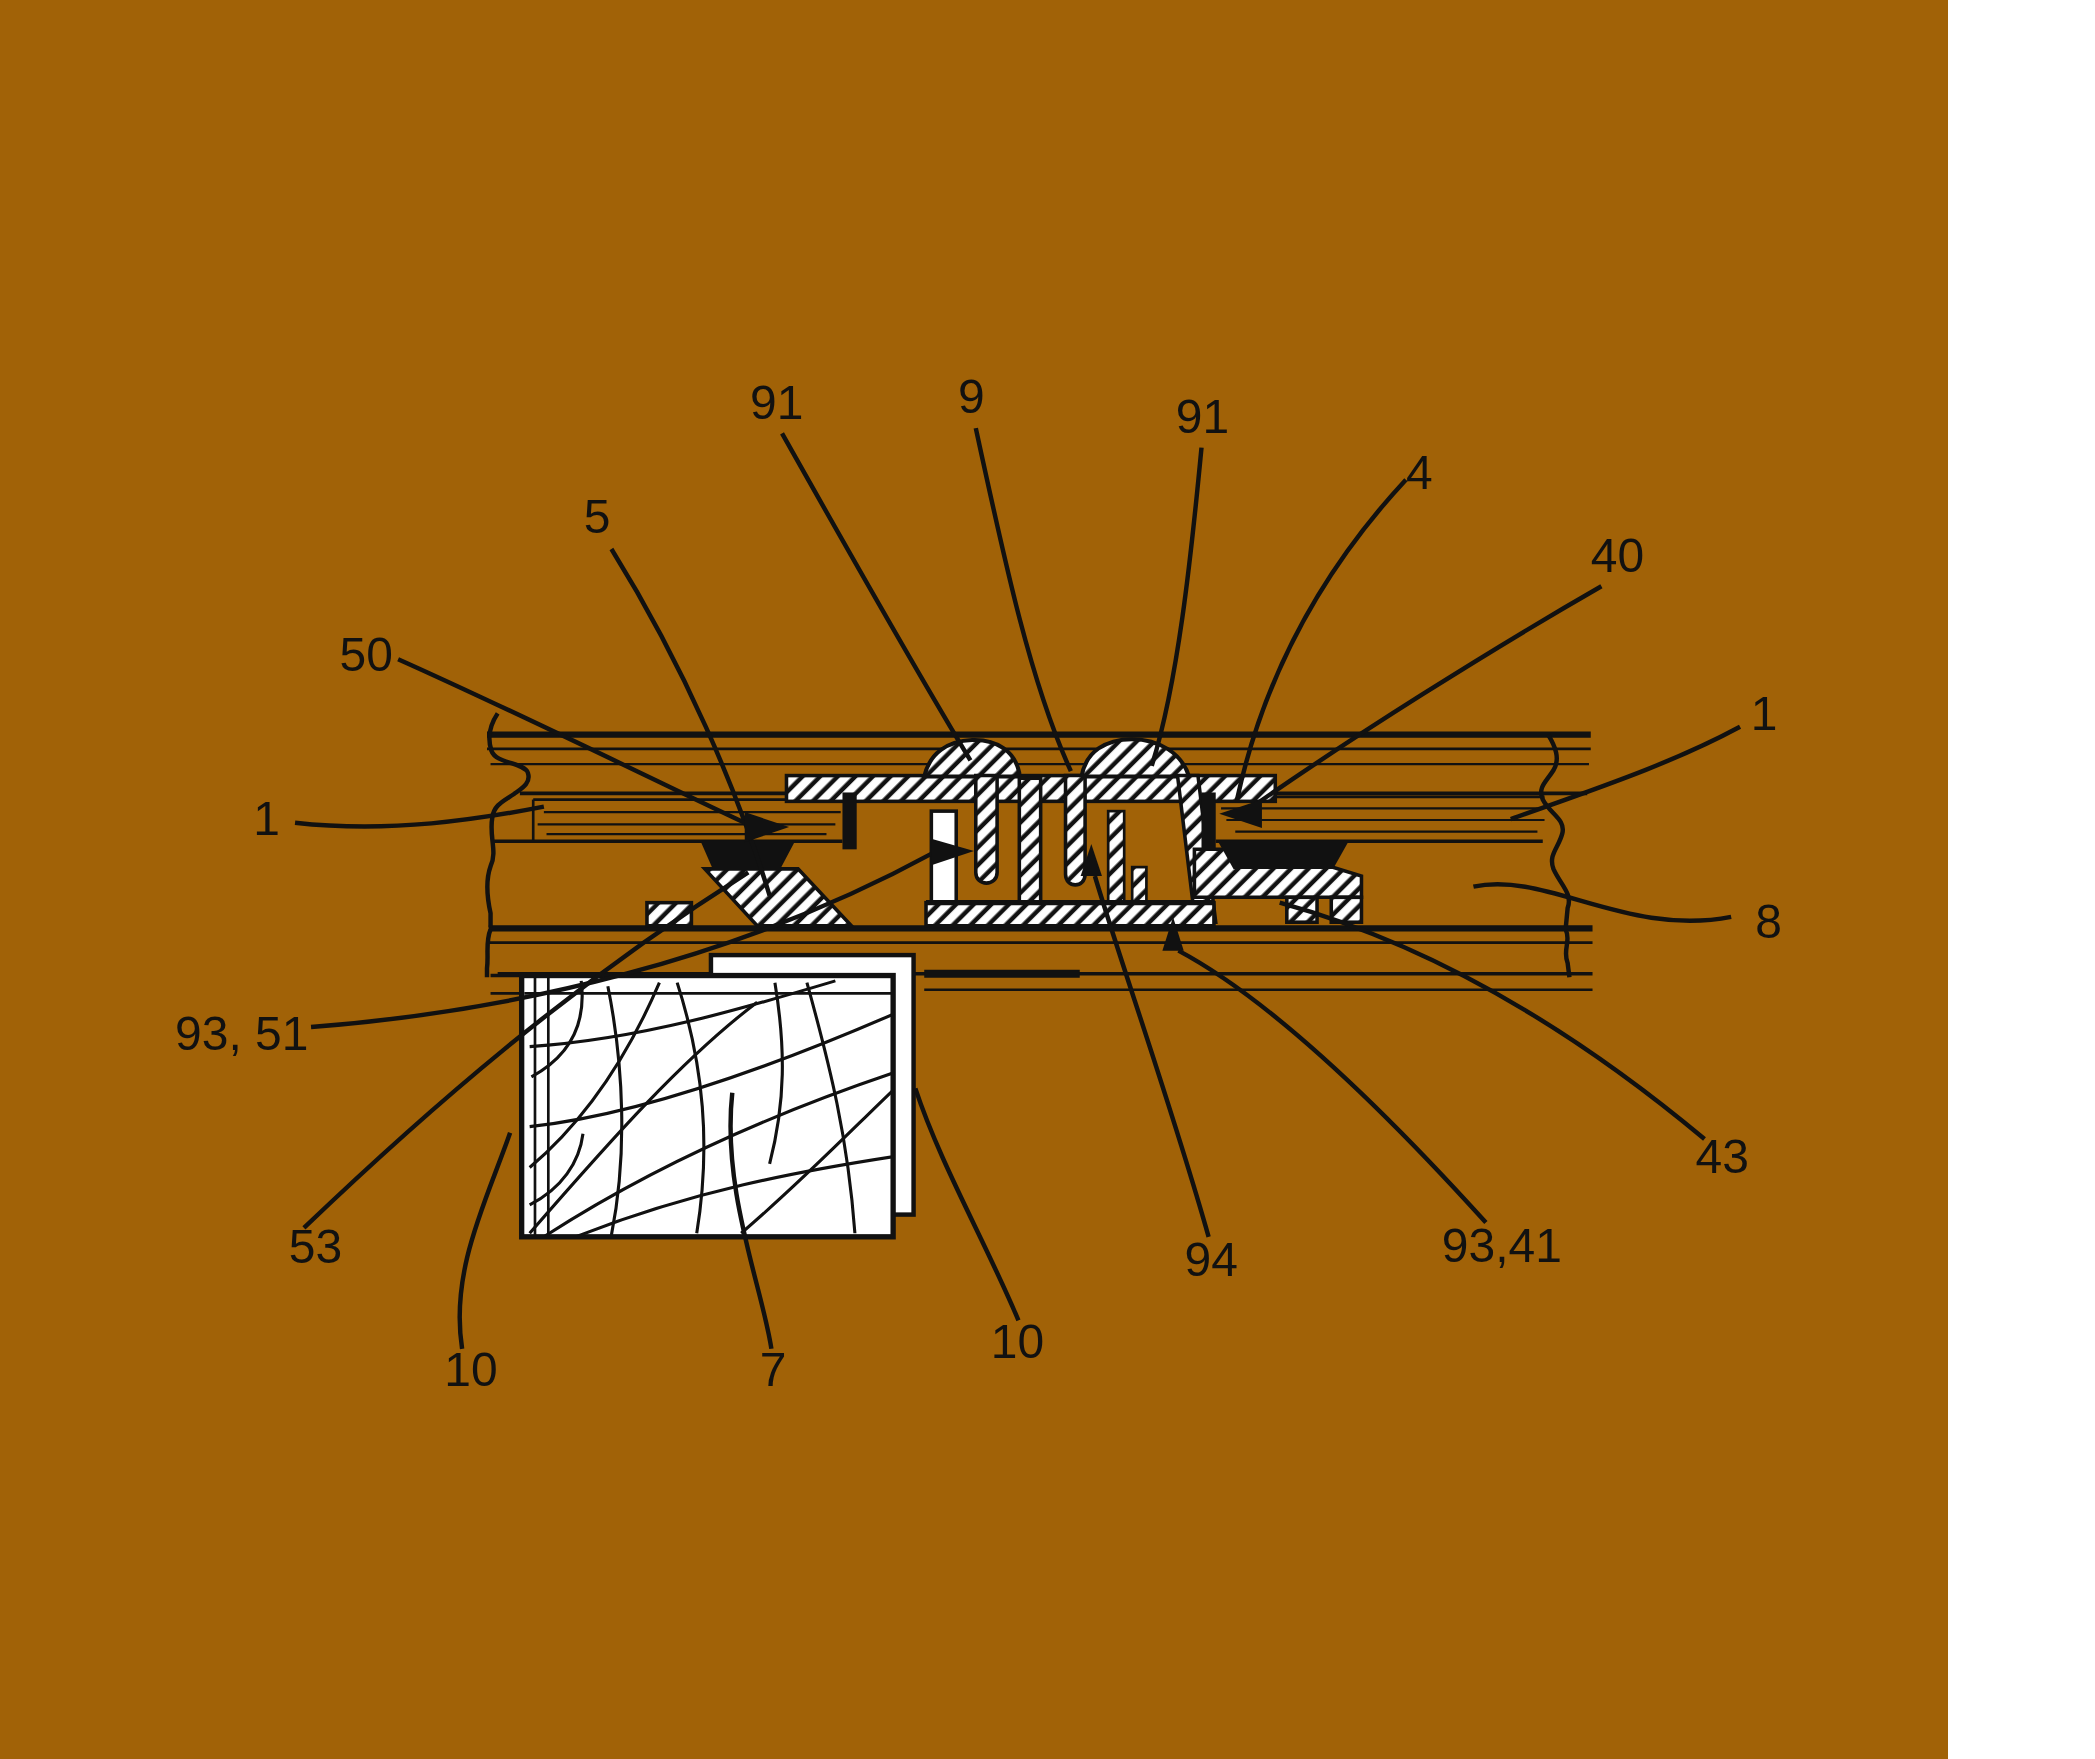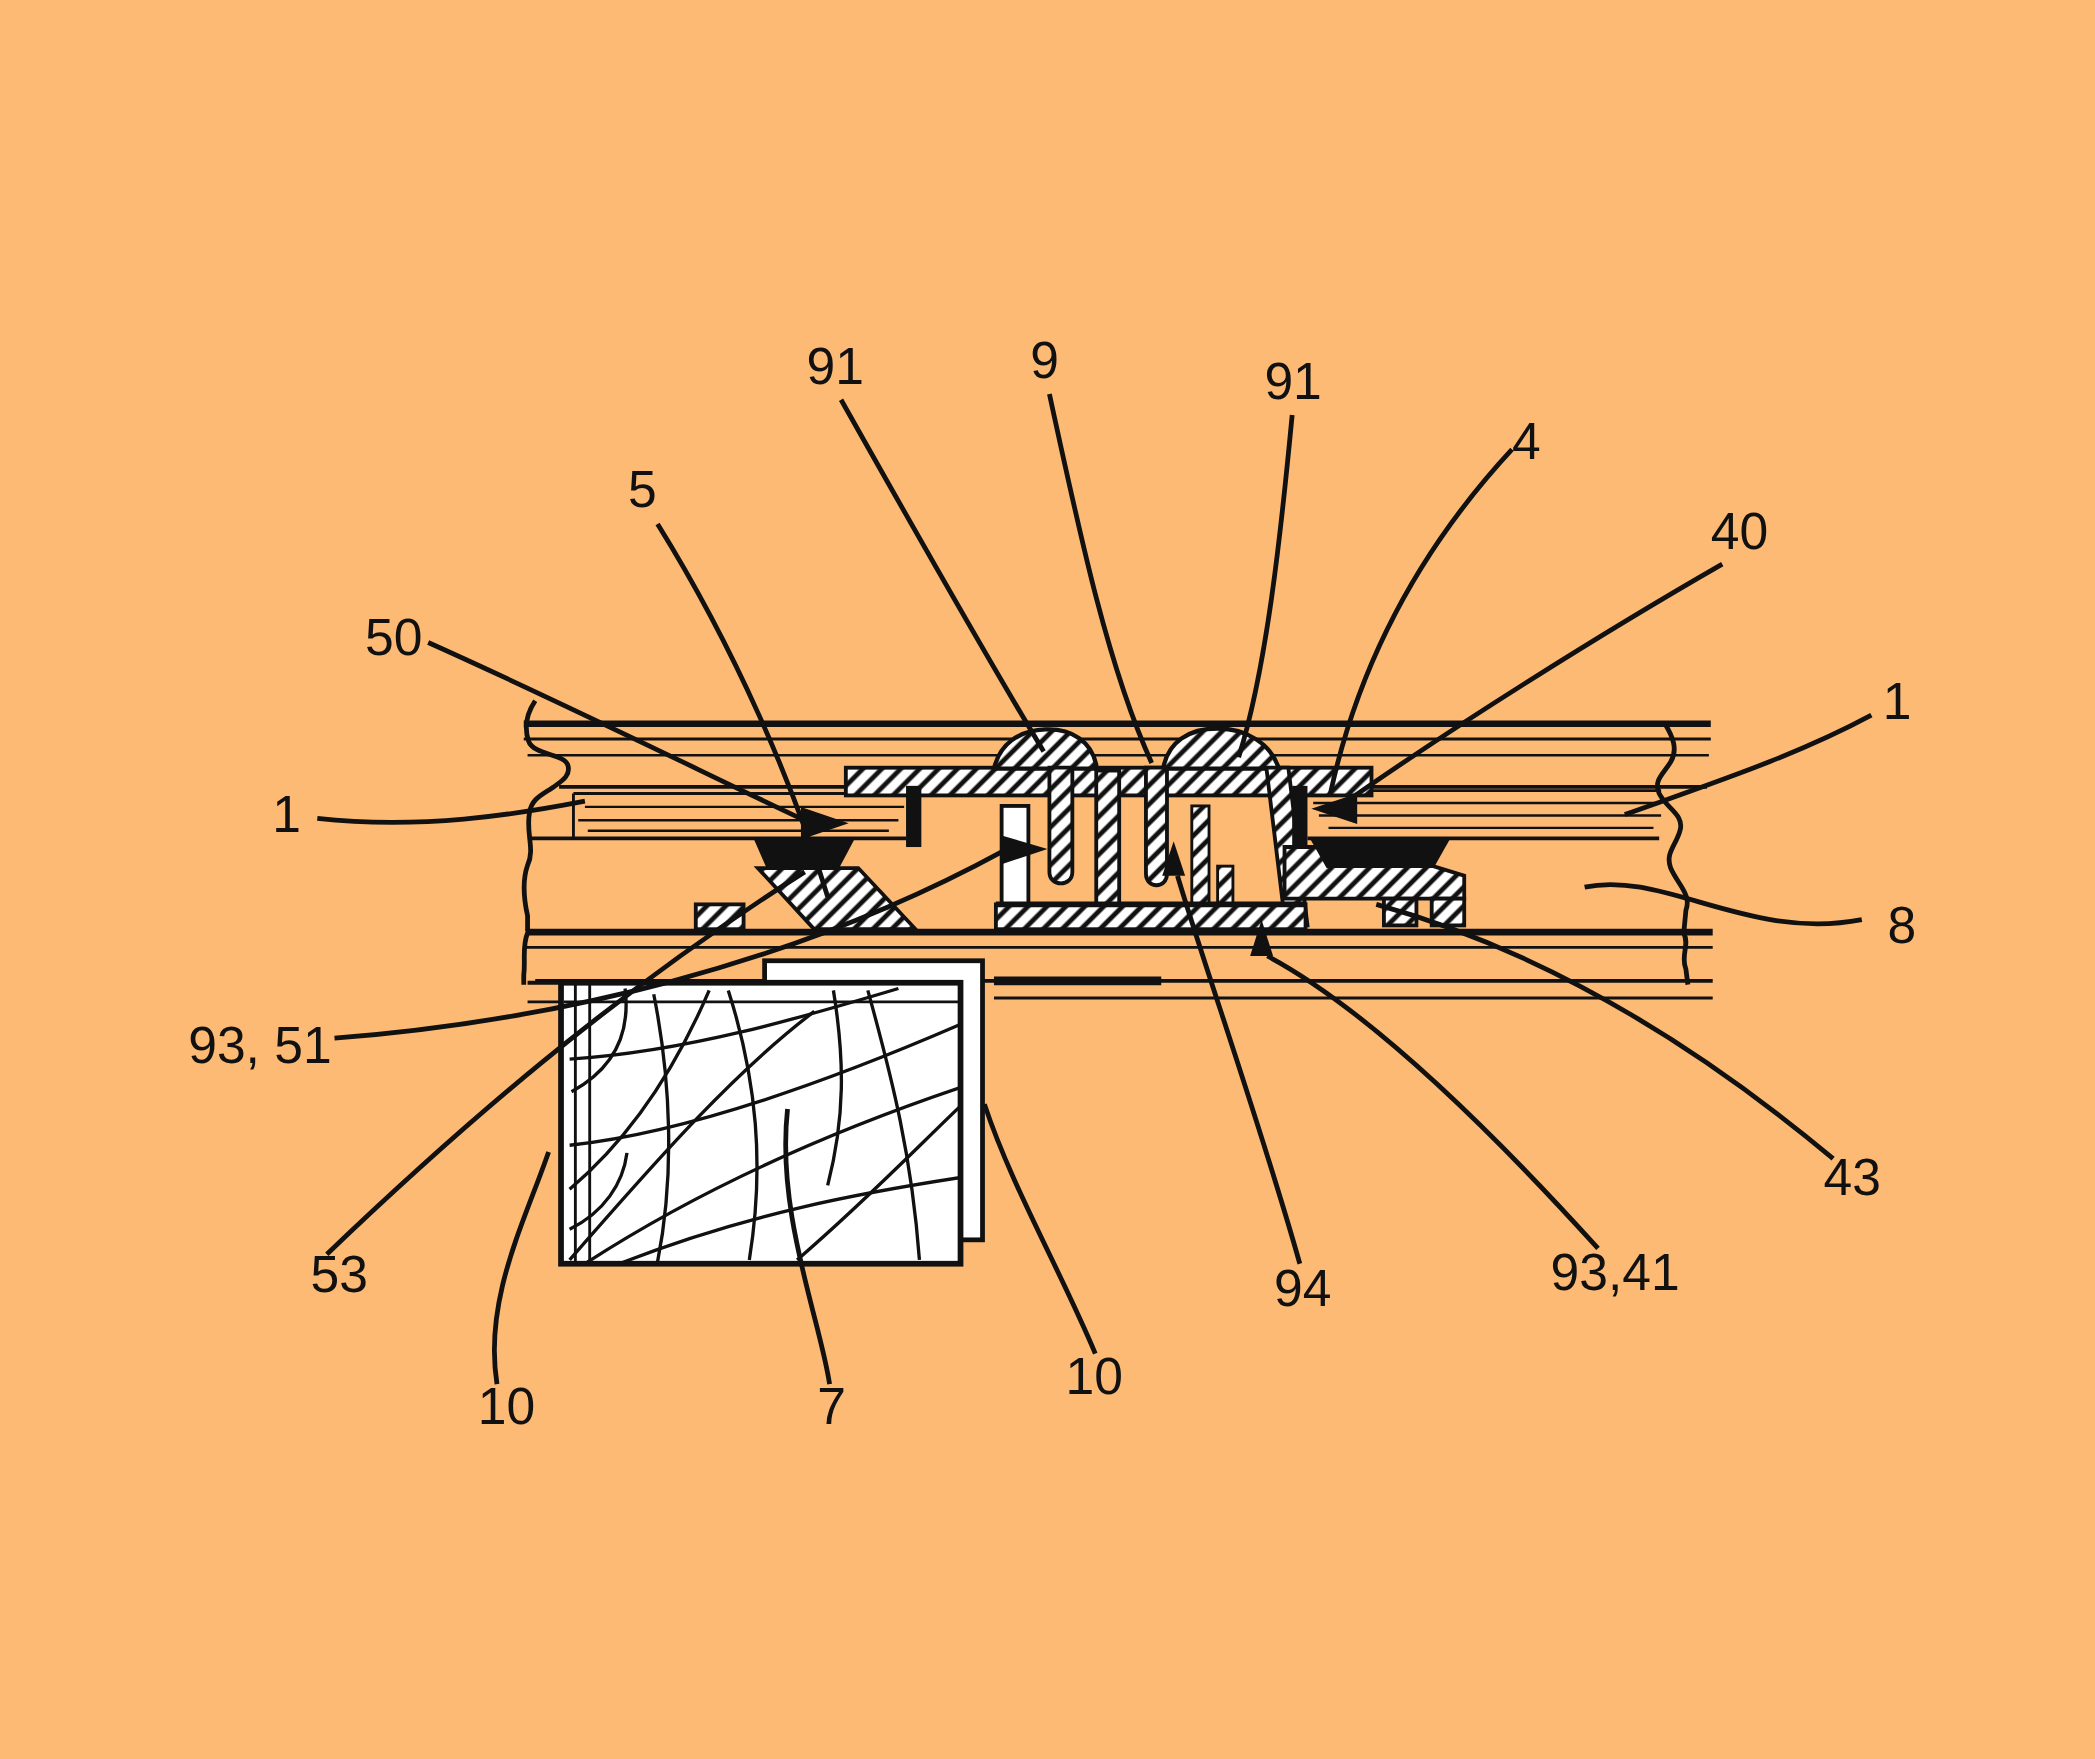--- a/index.html
+++ b/index.html
@@ -1,16 +1,16 @@
 <!DOCTYPE html>
 <html><head>
 <meta charset="utf-8">
 <style>
   html,body{margin:0;padding:0;background:#ffffff;}
-  .stage{position:relative;width:2095px;height:1760px;background:#fdba74;overflow:hidden;}
+  .stage{position:relative;width:1948px;height:1760px;background:#a16207;overflow:hidden;}
   svg{position:absolute;left:0;top:0;width:100%;height:100%;}
   .lbl{font-family:"Liberation Sans","DejaVu Sans",sans-serif;font-size:54px;fill:#111;}
 </style>
 </head>
 <body>
 
 <div class="stage">
 <svg viewBox="0 0 2192 1841">
   <defs>
     <pattern id="hatch" width="14" height="14" patternUnits="userSpaceOnUse" patternTransform="rotate(45)">

